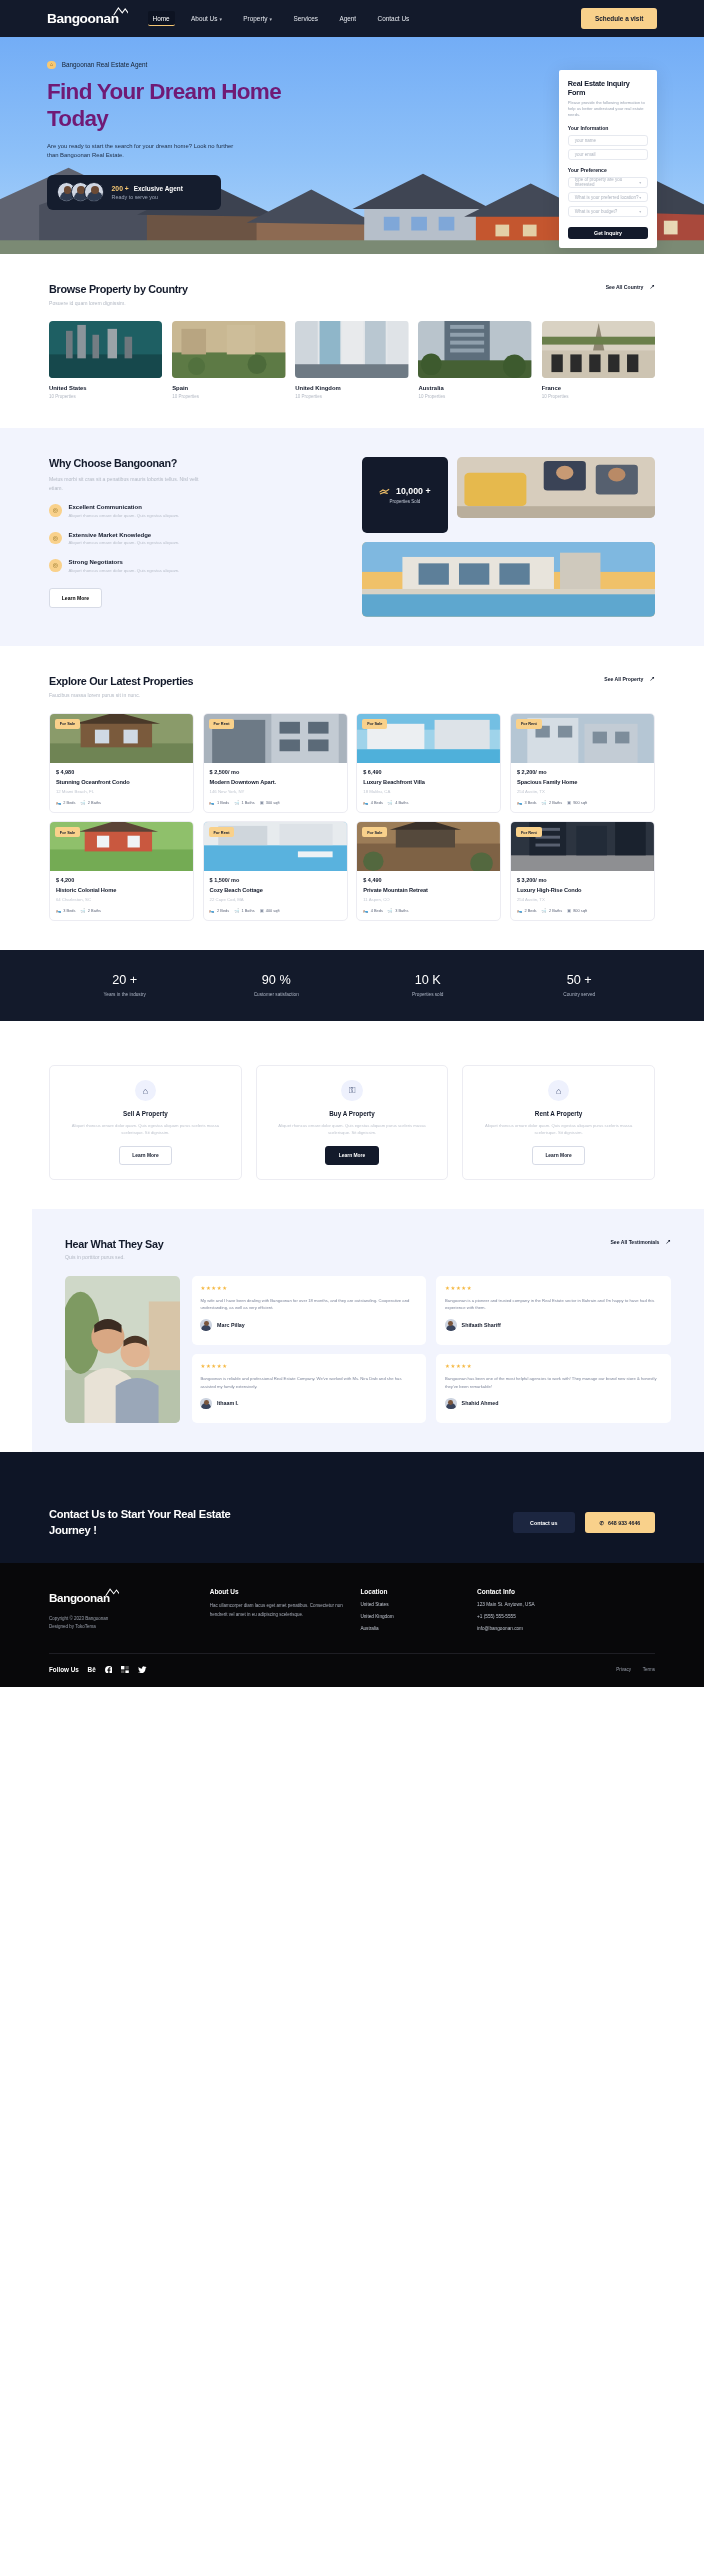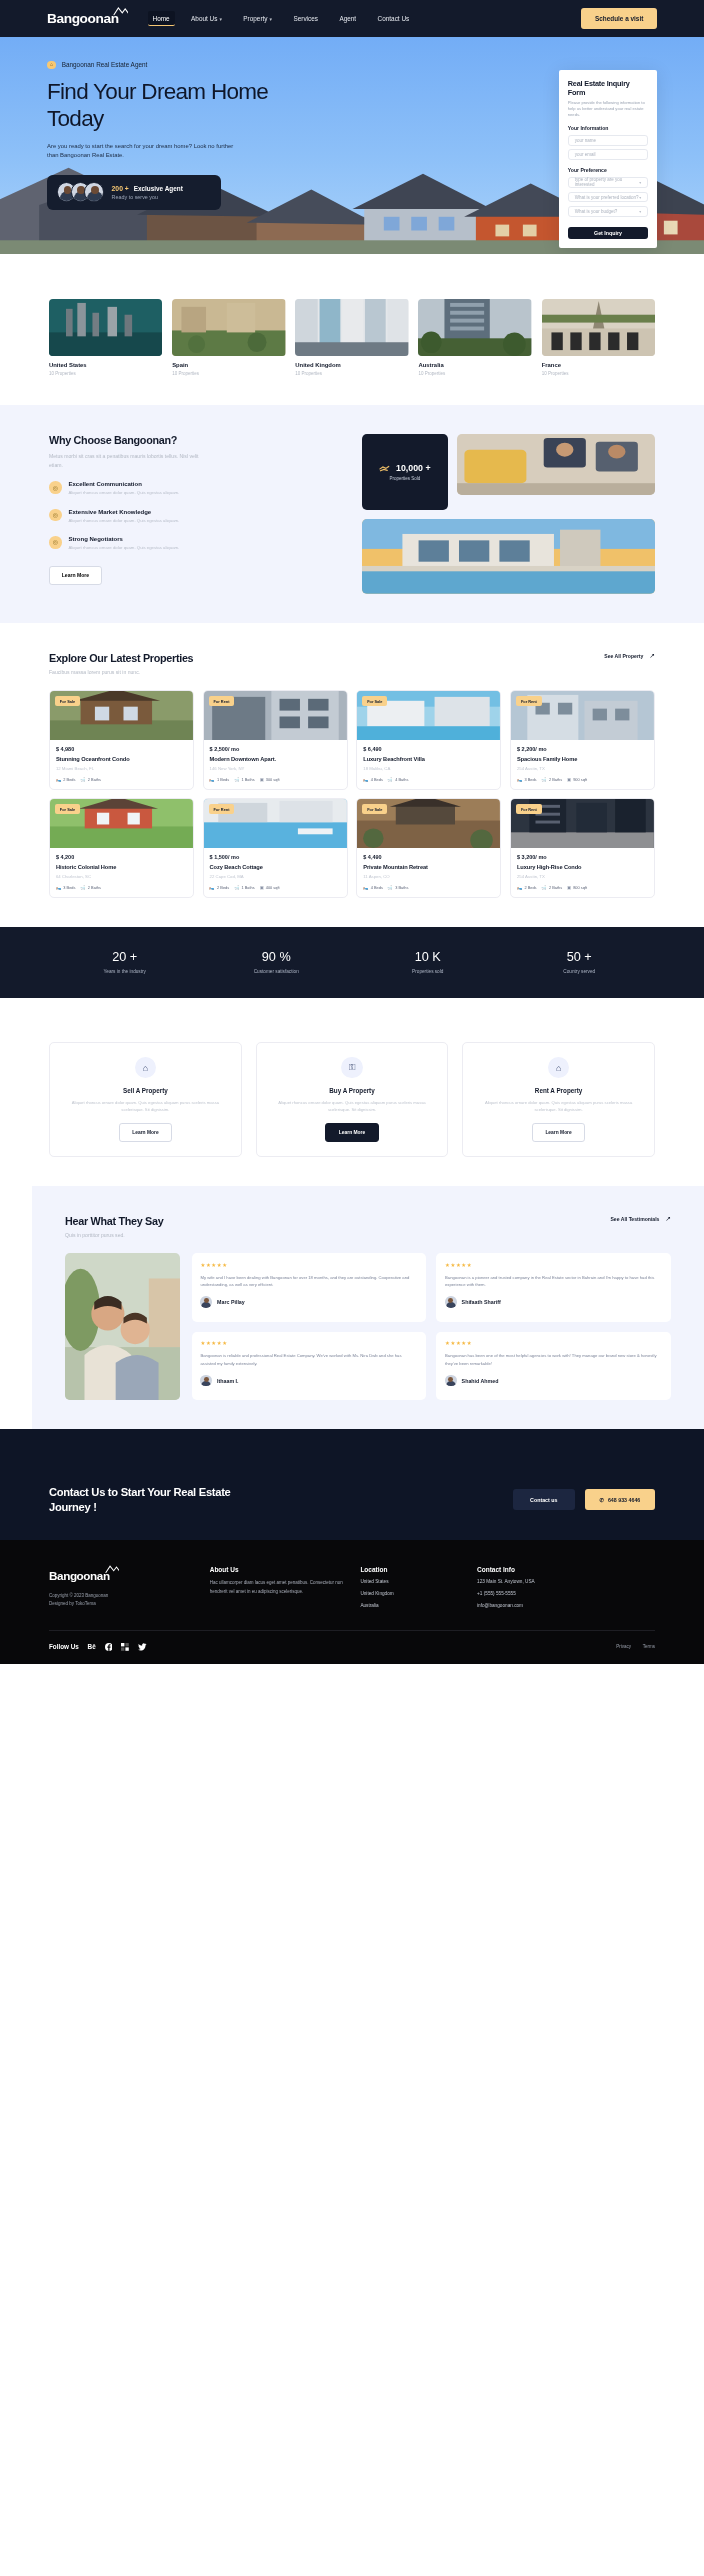--- a/index.html
+++ b/index.html
@@ -40,22 +40,22 @@
   }
   .hero-houses { position:absolute; left:0; right:0; bottom:0; height:94px; }
   .hero-content { position:relative; padding:23.5px 47px 0; }
   .badge-line { display:flex; align-items:center; gap:5.9px; margin-bottom:9.8px; }
   .badge-ico {
     width:8.8px; height:8.8px; border-radius:50%; background:#f7c873;
     display:flex; align-items:center; justify-content:center; font-size:4.9px; color:#6b4a10;
   }
   .badge-txt { font-size:6.4px; color:#16202f; font-weight:500; }
   .hero h1 {
-    font-size:22.5px; line-height:1.18; font-weight:400; letter-spacing:-0.7px;
-    color:#0f172a; max-width:244px;
+    font-size:22.5px; line-height:1.18; font-weight:700; letter-spacing:-0.7px;
+    color:#701a75; max-width:244px;
   }
   .hero-sub { margin-top:9.8px; font-size:5.9px; line-height:1.6; color:#1c2c45; max-width:191px; }
   .agent-card {
     margin-top:13.7px; background:#151d2e; border-radius:5.9px; padding:7.8px 13.7px 7.8px 9.8px;
     display:flex; align-items:center; gap:7.8px; width:174px;
   }
   .avatars { display:flex; }
   .av {
     width:19.6px; height:19.6px; border-radius:50%; border:1.5px solid #151d2e;
     margin-left:-5.9px; background:#cfd6e2; overflow:hidden; position:relative;
@@ -320,20 +320,30 @@
       <div class="inq-field select">
           <span>What is your budget?</span>
           <span class="ar">▾</span>
         </div>
       <button class="inq-btn">Get Inquiry</button>
     </div>
   </div>
 
   <div class="sec">
     <div class="inner">
+      <div class="sec-head">
+        <div>
+          <div class="sec-title">Browse Property by Country</div>
+          <div class="sec-sub">Posuere id quam lorem dignissim.</div>
+        </div>
+        <div class="see-all">
+          <span>See All Country</span>
+          <span class="arr">↗</span>
+        </div>
+      </div>
       <div class="country-grid">
         <div>
           <div class="c-img">
             <svg viewBox="0 0 120 58" preserveAspectRatio="none" style="width:100%;height:100%">
               <rect width="120" height="58" fill="#1e5f63"></rect>
                 <rect y="34" width="120" height="24" fill="#16484c"></rect>
               <rect x="18" y="10" width="7" height="28" fill="#6f7a80"></rect>
                 <rect x="30" y="4" width="9" height="34" fill="#8b959b"></rect>
               <rect x="46" y="14" width="7" height="24" fill="#737d83"></rect>
                 <rect x="62" y="8" width="10" height="30" fill="#9aa3a8"></rect>

